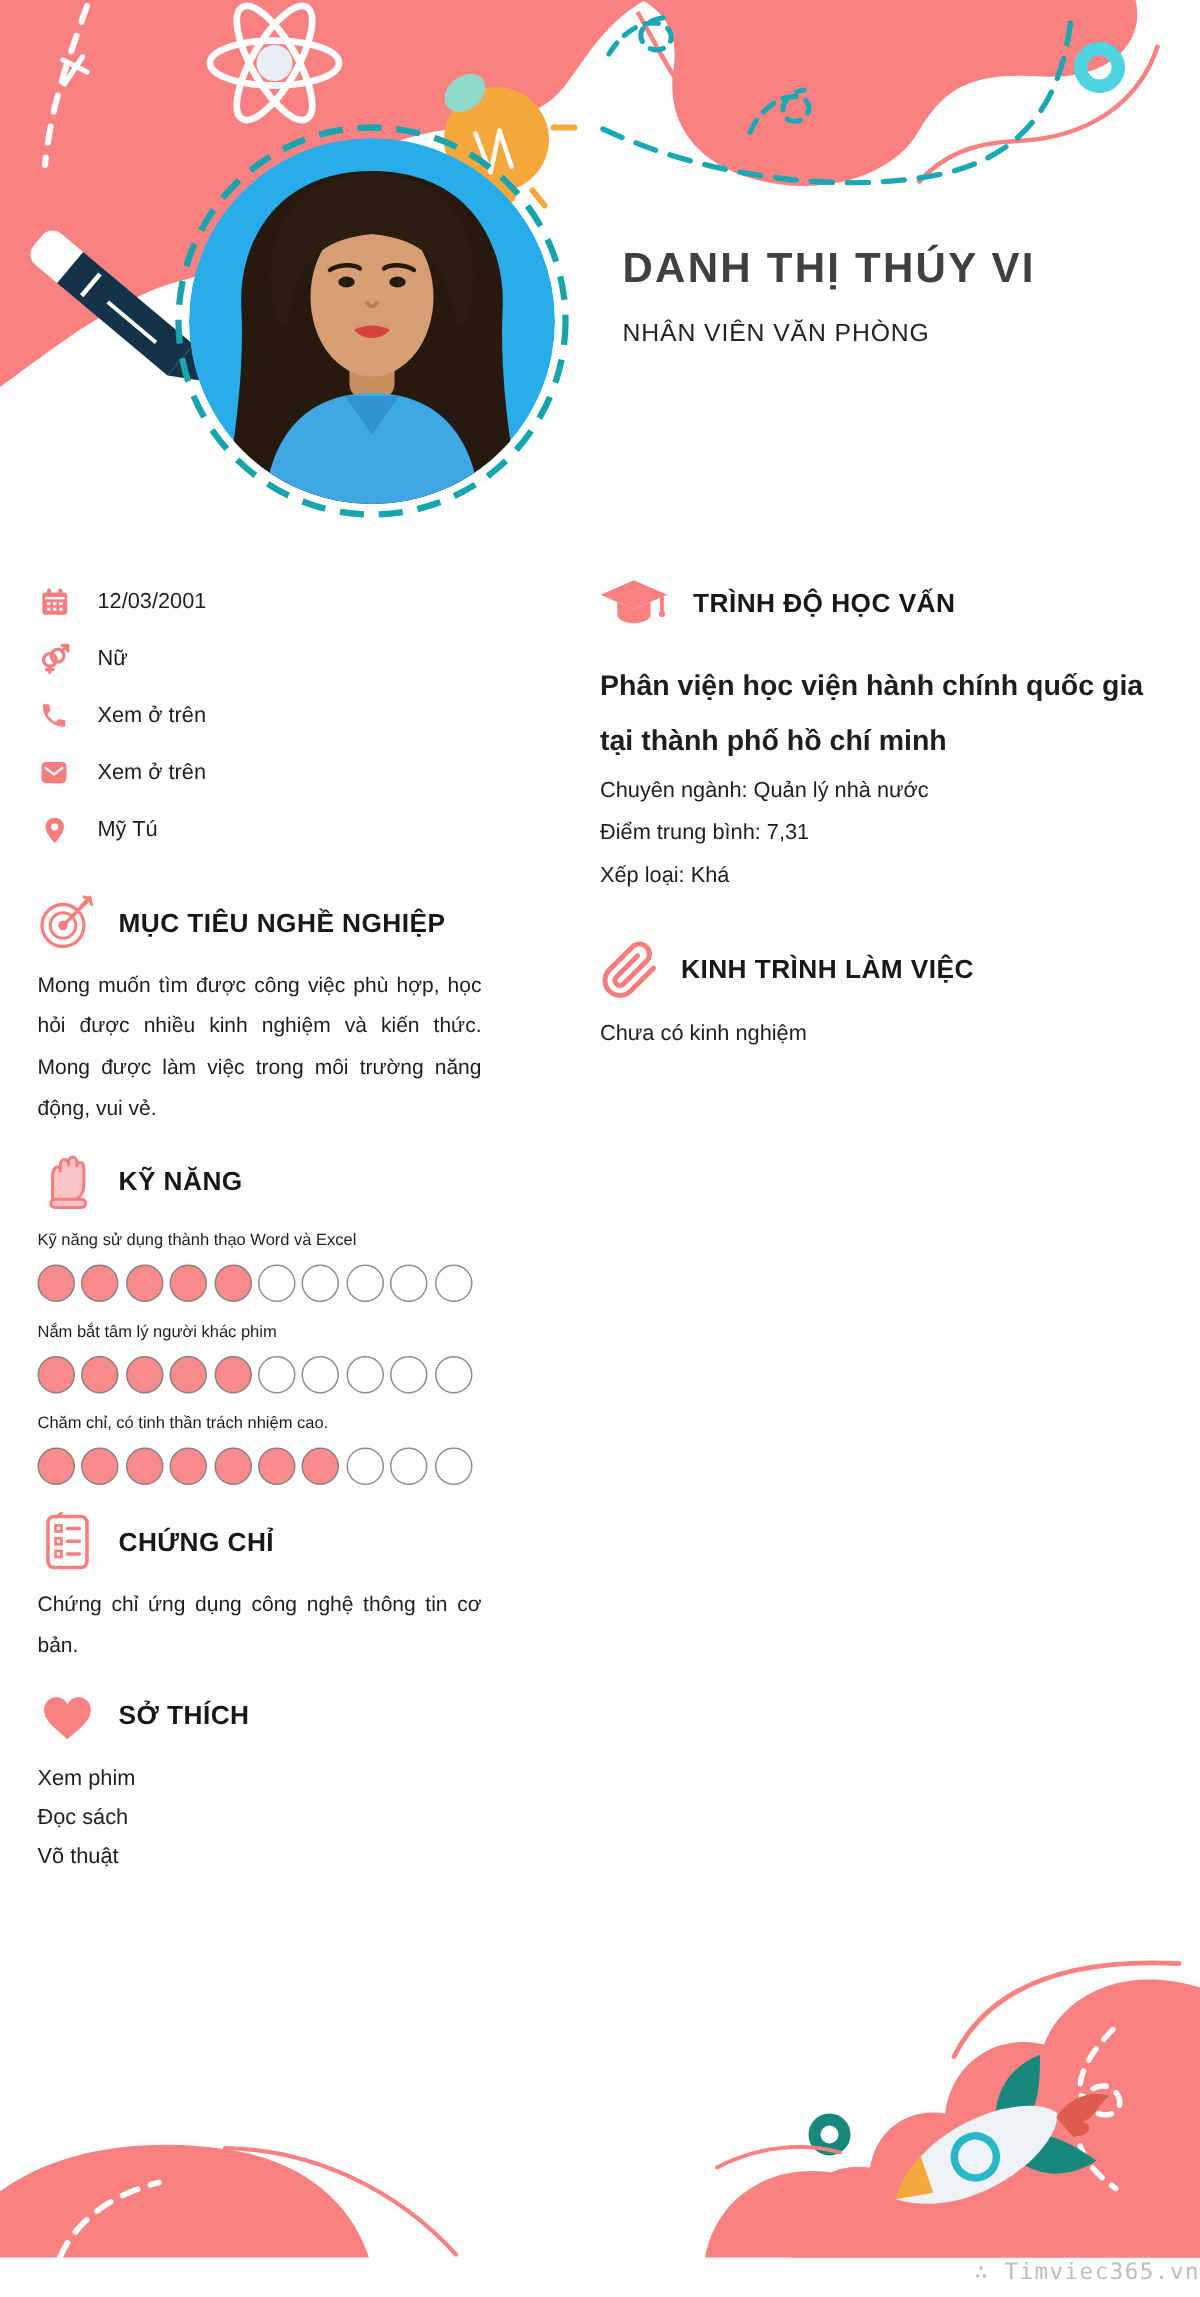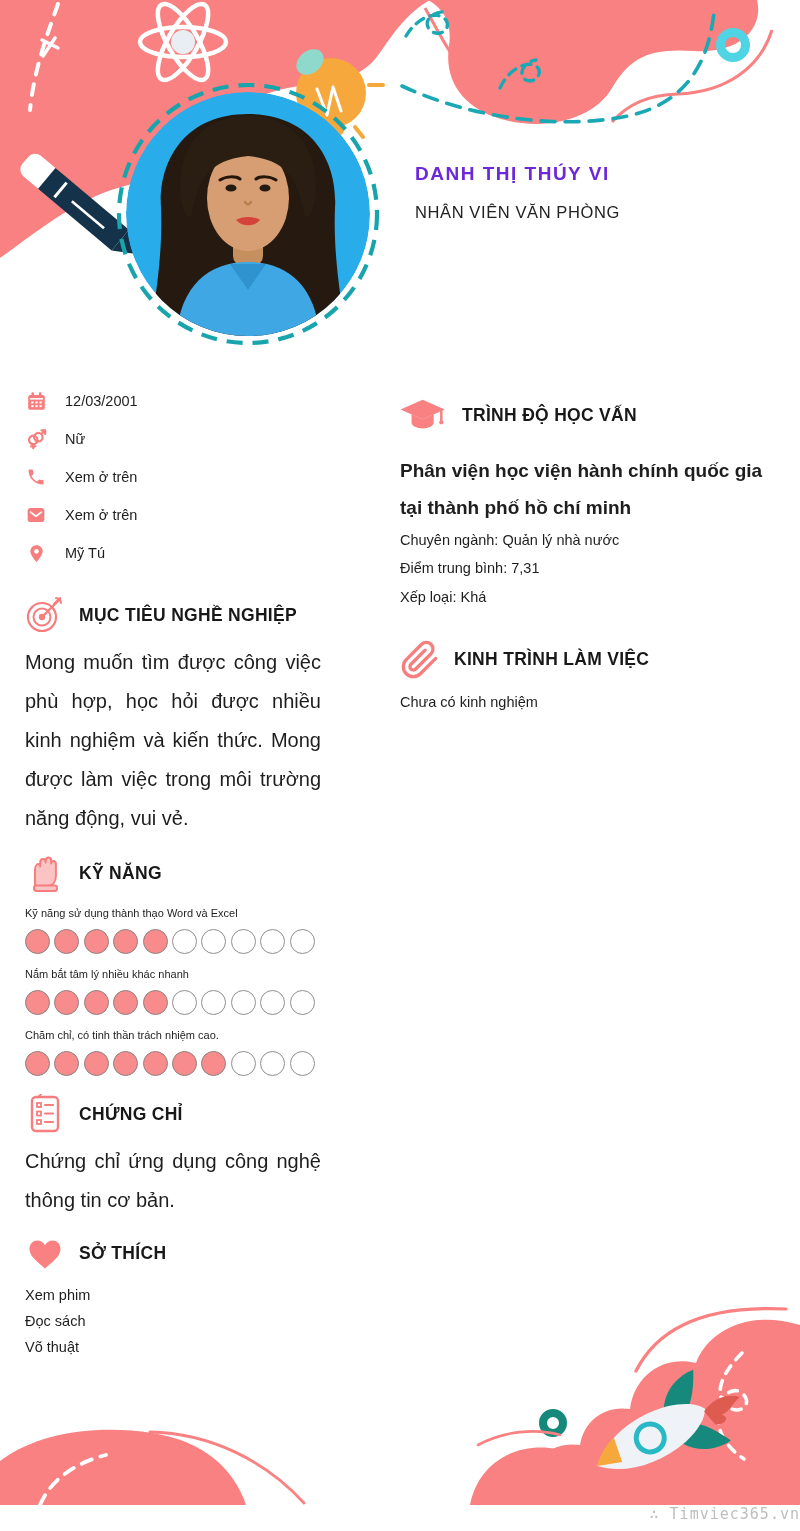--- a/index.html
+++ b/index.html
@@ -8,34 +8,34 @@
     font-family:"Liberation Sans","DejaVu Sans",sans-serif;color:#1e1e1e;
   }
   .abs{position:absolute;}
   
   #deco-top{left:0;top:0;}
   #deco-bottom{left:0;top:1291px;}
   
   #photo-wrap{left:112px;top:78px;width:272px;height:272px;}
   
   #name-block{left:415px;top:163px;width:370px;}
-  #name-block .name{font-size:19px;font-weight:700;letter-spacing:1.5px;color:#6d28d9;}
+  #name-block .name{font-size:28px;font-weight:700;letter-spacing:1.5px;color:#404040;}
   #name-block .jobtitle{font-size:16.5px;letter-spacing:.6px;margin-top:18px;color:#222;}
   
   #left-col{left:25px;top:382px;width:296px;}
-  #right-col{left:400px;top:394px;width:378px;}
+  #right-col{left:400px;top:381px;width:378px;}
   
   .info-row{display:flex;align-items:center;height:38px;}
   .info-row .ic{width:22px;height:22px;flex:0 0 22px;display:flex;align-items:center;justify-content:center;}
   .info-row .val{margin-left:18px;font-size:14.5px;}
   
   .sec-head{display:flex;align-items:center;margin-top:20px;}
   .sec-head .sic{width:40px;height:42px;flex:0 0 40px;display:flex;align-items:center;justify-content:center;}
   .sec-head .stitle{margin-left:14px;font-size:17.5px;font-weight:700;letter-spacing:.3px;color:#181818;}
-  .body-text{font-size:20px;line-height:1.95;text-align:justify;margin-top:7px;}
+  .body-text{font-size:14px;line-height:1.95;text-align:justify;margin-top:7px;}
   .plain-text{font-size:14.5px;line-height:1.95;margin-top:7px;}
   
   .skill-label{font-size:11px;margin-top:13px;}
   .dots{margin-top:9px;height:27px;display:flex;align-items:center;}
   .dot{width:25px;height:25px;border-radius:50%;background:#fff;border:1.6px solid #8f8f8f;box-sizing:border-box;margin-right:4.4px;display:inline-block;}
   .dot.filled{background:#F88B8B;border-color:#8d8282;}
   
   .hobby-item{font-size:14.5px;height:26px;display:flex;align-items:center;}
   
   .edu-school{font-size:19px;font-weight:700;line-height:1.95;margin-top:16px;}
@@ -221,21 +221,21 @@
         <span class="dot filled"></span>
         <span class="dot filled"></span>
         <span class="dot"></span>
         <span class="dot"></span>
         <span class="dot"></span>
         <span class="dot"></span>
         <span class="dot"></span>
       </div>
   </div>
   <div>
-    <div class="skill-label">Nắm bắt tâm lý nhiều khác nhanh</div>
+    <div class="skill-label">Nắm bắt tâm lý người khác phim</div>
     <div class="dots">
         <span class="dot filled"></span>
         <span class="dot filled"></span>
         <span class="dot filled"></span>
         <span class="dot filled"></span>
         <span class="dot filled"></span>
         <span class="dot"></span>
         <span class="dot"></span>
         <span class="dot"></span>
         <span class="dot"></span>

